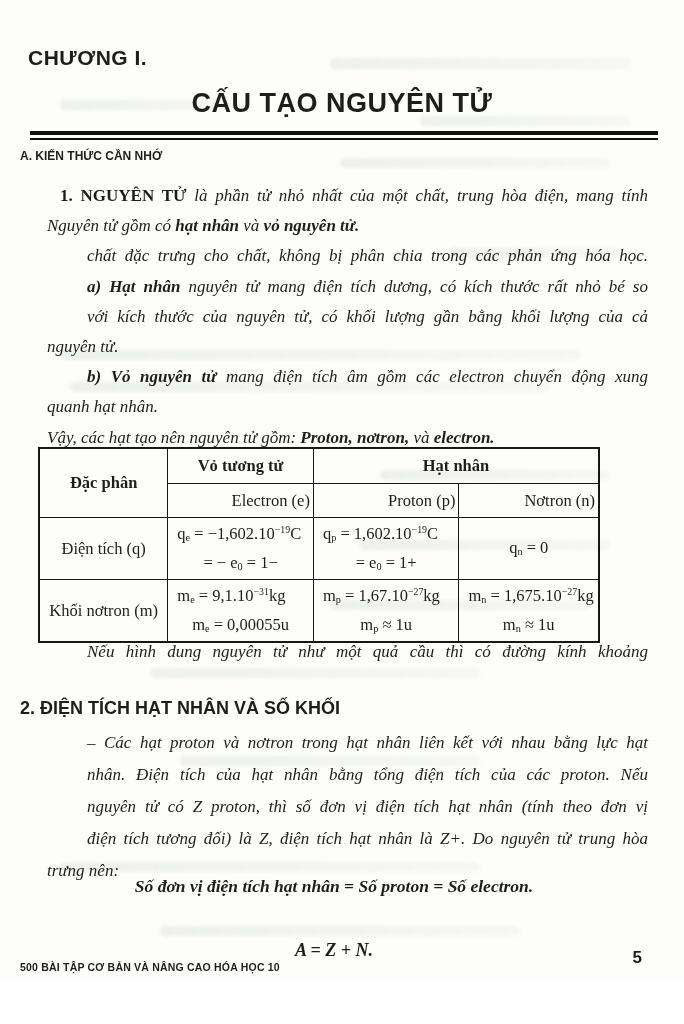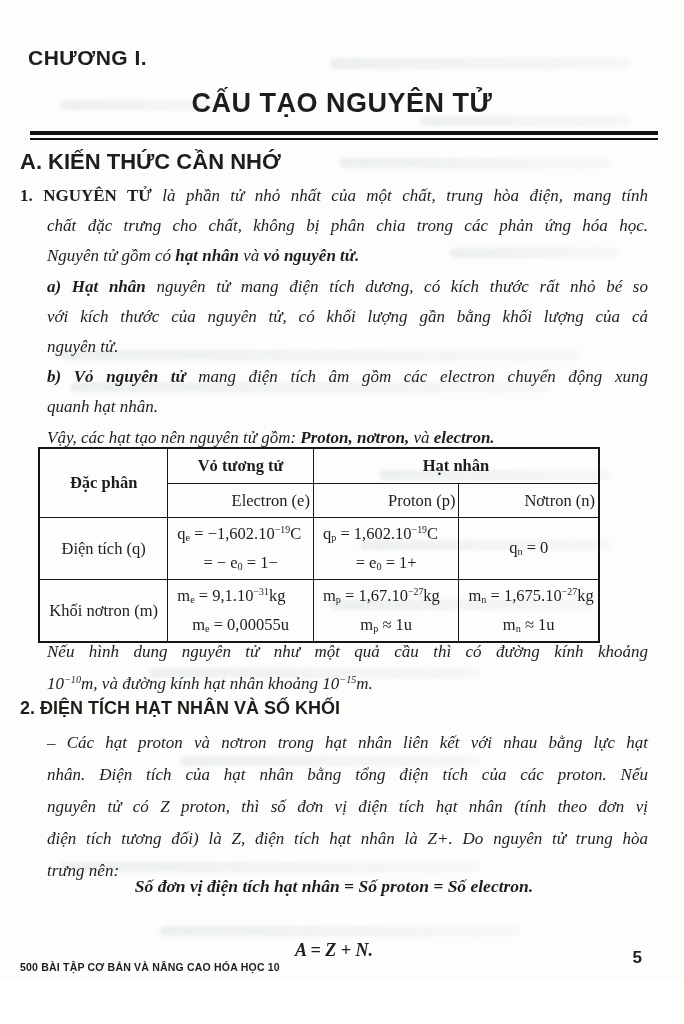--- a/index.html
+++ b/index.html
@@ -13,33 +13,33 @@
     overflow:hidden;color:var(--ink);
     font-family:"Liberation Serif","DejaVu Serif",serif;
     text-decoration:underline;
   }
   .sansbold{font-family:"Liberation Sans","DejaVu Sans",sans-serif;font-weight:700;}
 
   .chapter{position:absolute;left:28px;top:46px;font-size:21px;letter-spacing:.5px;}
   .title{position:absolute;left:0;top:88px;width:684px;text-align:center;font-size:27px;letter-spacing:.5px;}
   .rule{position:absolute;left:30px;top:131px;width:628px;height:3px;
         border-top:4px solid var(--rule);border-bottom:2px solid var(--rule);}
-  .sec-a{position:absolute;left:20px;top:149px;font-size:22px;}
+  .sec-a{position:absolute;left:20px;top:149px;font-size:12px;}
   .sec-2{position:absolute;left:20px;top:698px;font-size:18px;}
 
   .flow{position:absolute;left:20px;width:628px;font-size:17px;}
   .para-atom{top:181px;line-height:30.2px;}
   .para-sphere{top:636px;line-height:32px;}
   .para-charge{top:727px;line-height:32px;}
   .formula1{top:873px;font-size:17.5px;line-height:26px;}
   .so-khoi{top:906px;line-height:26px;}
   .formula2{top:937px;font-size:18px;line-height:26px;}
 
   .ln{min-height:1em;}
-  .jst{text-align:justify;text-align-last:justify;}
+  .jst{text-align:justify;text-align-last:justify;margin-left:40px;}
   .ctr{text-align:center;}
   .lft{text-align:left;}
   .b{font-weight:700;}
   .i{font-style:italic;}
   .sup{font-size:.6em;position:relative;top:-.55em;}
   .sb{font-size:.62em;position:relative;top:.22em;}
 
   table.ptable{
     position:absolute;left:38px;top:447px;width:562px;
     border-collapse:collapse;table-layout:fixed;font-size:16.5px;
@@ -79,22 +79,22 @@
   <div class="smudge" style="left:60px;top:862px;width:420px;height:10px;"></div>
   <div class="smudge" style="left:160px;top:926px;width:360px;height:10px;"></div>
 
   <div class="chapter sansbold">CHƯƠNG I.</div>
   <div class="title sansbold">CẤU TẠO NGUYÊN TỬ</div>
   <div class="rule"></div>
   <div class="sec-a sansbold">A. KIẾN THỨC CẦN NHỚ</div>
 
   <div class="flow para-atom">
       <div class="ln jst"><span class="b">1. NGUYÊN TỬ </span><span class="i">là phần tử nhỏ nhất của một chất, trung hòa điện, mang tính</span></div>
+      <div class="ln lft" style="padding-left: 27px;"><span class="i">Nguyên tử gồm có </span><span class="b i">hạt nhân </span><span class="i">và </span><span class="b i">vỏ nguyên tử.</span></div>
       <div class="ln jst" style="padding-left: 27px;"><span class="i">chất đặc trưng cho chất, không bị phân chia trong các phản ứng hóa học.</span></div>
-      <div class="ln lft" style="padding-left: 27px;"><span class="i">Nguyên tử gồm có </span><span class="b i">hạt nhân </span><span class="i">và </span><span class="b i">vỏ nguyên tử.</span></div>
       <div class="ln jst" style="padding-left: 27px;"><span class="b i">a) Hạt nhân </span><span class="i">nguyên tử mang điện tích dương, có kích thước rất nhỏ bé so</span></div>
       <div class="ln jst" style="padding-left: 27px;"><span class="i">với kích thước của nguyên tử, có khối lượng gần bằng khối lượng của cả</span></div>
       <div class="ln lft" style="padding-left: 27px;"><span class="i">nguyên tử.</span></div>
       <div class="ln jst" style="padding-left: 27px;"><span class="b i">b) Vỏ nguyên tử </span><span class="i">mang điện tích âm gồm các electron chuyển động xung</span></div>
       <div class="ln lft" style="padding-left: 27px;"><span class="i">quanh hạt nhân.</span></div>
       <div class="ln lft" style="padding-left: 27px;"><span class="i">Vậy, các hạt tạo nên nguyên tử gồm: </span><span class="b i">Proton, nơtron, </span><span class="i">và </span><span class="b i">electron.</span></div>
     </div>
 
   <table class="ptable">
     <colgroup>
@@ -141,21 +141,20 @@
       <td>
             <div class="ln lft"><span>m</span><span class="sb">n</span><span> = 1,675.10</span><span class="sup">−27</span><span>kg</span></div>
             <div class="ln ctr"><span>m</span><span class="sb">n</span><span> ≈ 1u</span></div>
           </td>
     </tr>
   </tbody>
     </table>
 
   <div class="flow para-sphere">
       <div class="ln jst" style="padding-left: 27px;"><span class="i">Nếu hình dung nguyên tử như một quả cầu thì có đường kính khoảng</span></div>
-      <div class="ln lft" style="padding-left: 27px;"><span class="i">10</span><span class="i sup">−10</span><span class="i">m, và đường kính hạt nhân khoảng 10</span><span class="i sup">−15</span><span class="i">m.</span></div>
     </div>
 
   <div class="sec-2 sansbold">2. ĐIỆN TÍCH HẠT NHÂN VÀ SỐ KHỐI</div>
 
   <div class="flow para-charge">
       <div class="ln jst" style="padding-left: 27px;"><span class="i">– Các hạt proton và nơtron trong hạt nhân liên kết với nhau bằng lực hạt</span></div>
       <div class="ln jst" style="padding-left: 27px;"><span class="i">nhân. Điện tích của hạt nhân bằng tổng điện tích của các proton. Nếu</span></div>
       <div class="ln jst" style="padding-left: 27px;"><span class="i">nguyên tử có Z proton, thì số đơn vị điện tích hạt nhân (tính theo đơn vị</span></div>
       <div class="ln jst" style="padding-left: 27px;"><span class="i">điện tích tương đối) là Z, điện tích hạt nhân là Z+. Do nguyên tử trung hòa</span></div>
       <div class="ln lft" style="padding-left: 27px;"><span class="i">trưng nên:</span></div>

